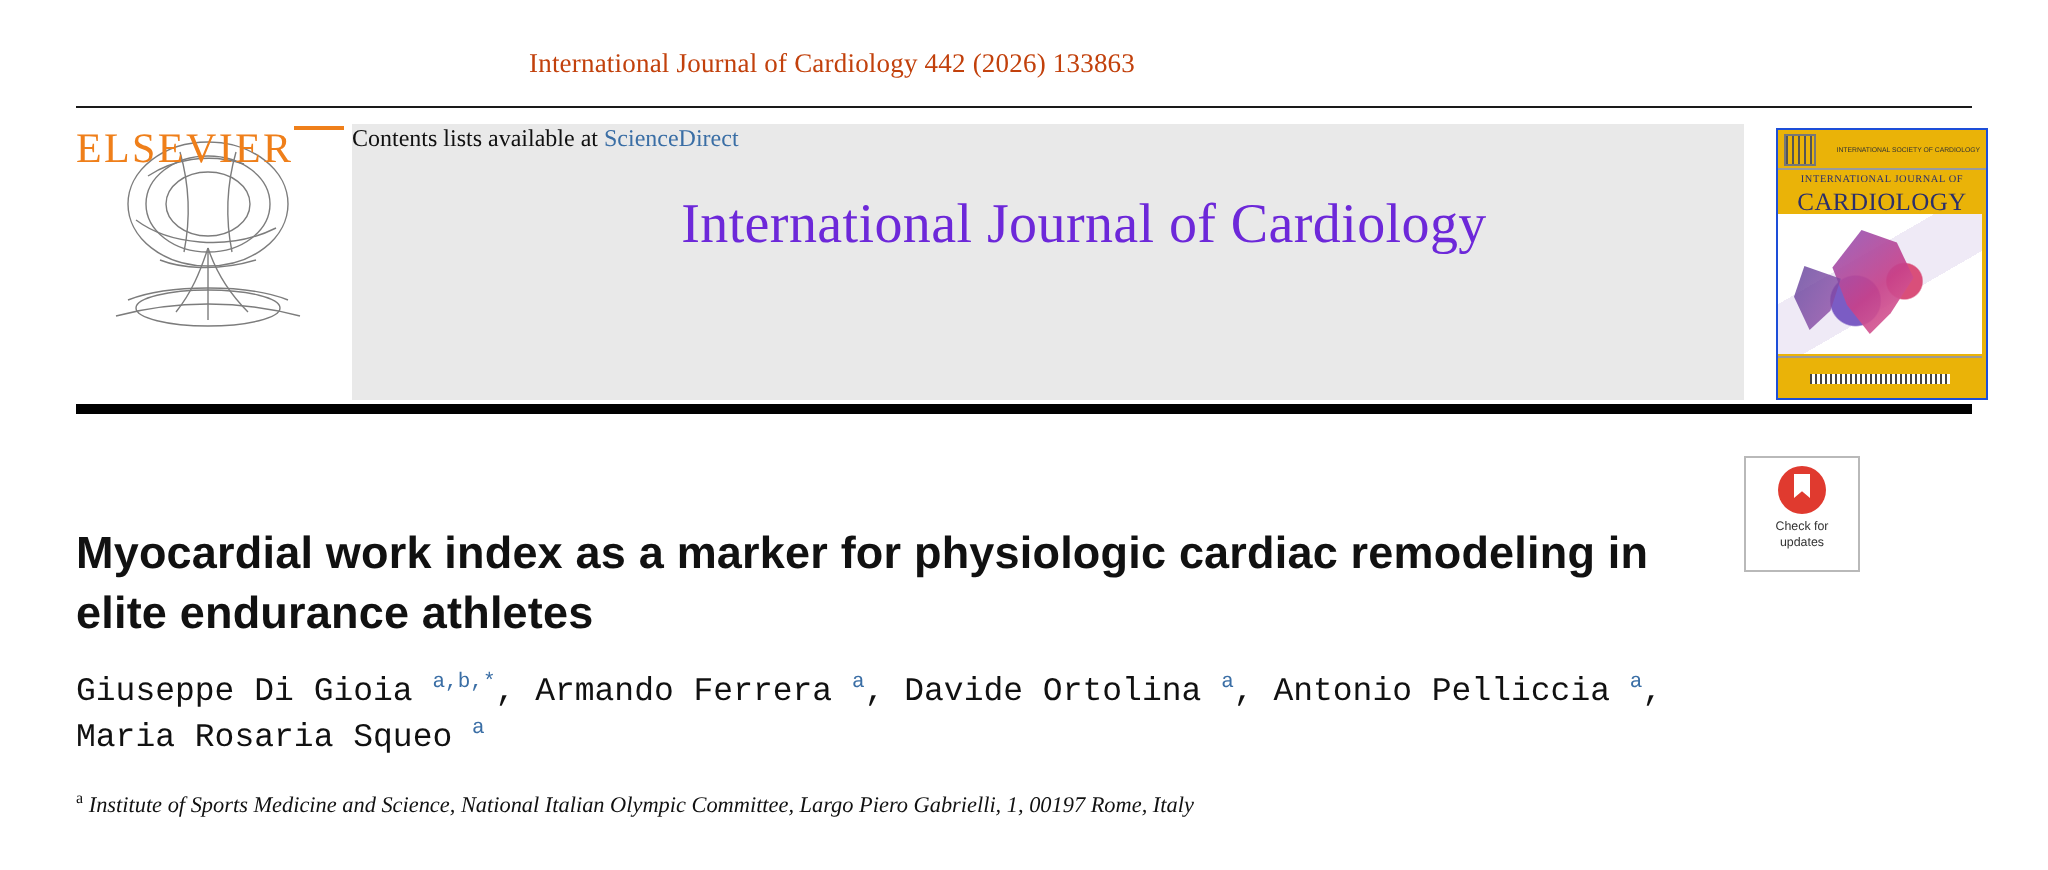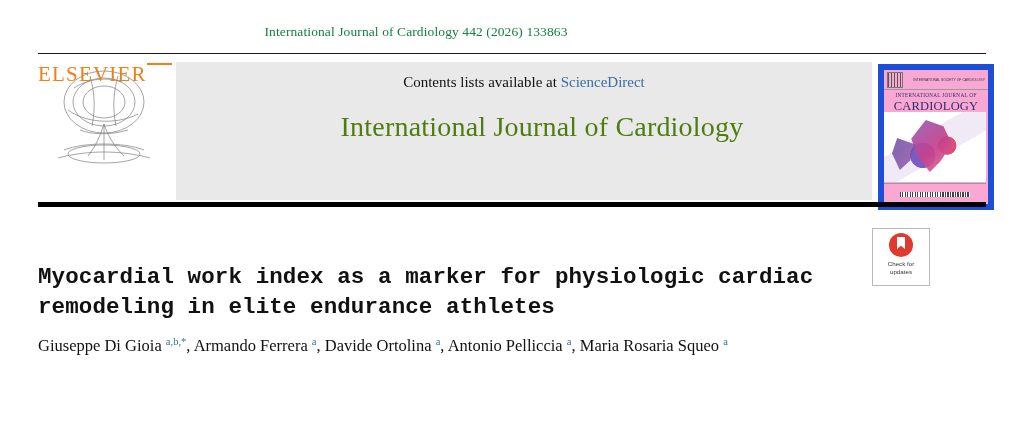--- a/index.html
+++ b/index.html
@@ -25,21 +25,21 @@
 
   
   .running-head {
     position: absolute;
     top: 24px;
     left: 0;
     width: 832px;
     text-align: center;
     font-family: "Liberation Serif", serif;
     font-size: 13.5px;
-    color: #15803d;
+    color: #c2410c;
     letter-spacing: 0.1px;
   }
 
   
   .masthead {
     position: absolute;
     top: 53px;
     left: 38px;
     width: 948px;
     border-top: 1.2px solid #1a1a1a;
@@ -95,36 +95,35 @@
 
   
   .journal-band {
     flex: 1 1 auto;
     background: #e9e9e9;
     position: relative;
     margin-left: 4px;
     margin-right: 4px;
   }
   .contents-line {
-    text-align: center;
-    font-size: 15px;
-    padding-top: 12px;
+    text-align: left;
+    font-size: 12px;
     font-family: "Liberation Serif", serif;
     color: #111;
   }
   .contents-line a {
     color: #3a6ea5;
     text-decoration: none;
   }
   .journal-title {
     text-align: center;
     font-size: 28px;
     margin-top: 20px;
     font-family: "Liberation Serif", serif;
-    color: #4d7c0f;
+    color: #6d28d9;
     letter-spacing: 0.2px;
     padding-left: 36px;
   }
   .homepage-line {
     text-align: center;
     font-family: "Liberation Sans", sans-serif;
     font-size: 13.5px;
     margin-top: 24px;
     color: #111;
   }
@@ -135,25 +134,25 @@
 
   
   .cover-block {
     width: 110px;
     min-width: 110px;
     position: relative;
   }
   .cover {
     position: absolute;
     top: 2px;
-    left: 2px;
+    left: 12px;
     width: 104px;
     height: 134px;
-    border: 6px solid #1d4ed8;
-    background: #f9a8d4;
+    border: 1px solid #1d4ed8;
+    background: #eab308;
     overflow: hidden;
   }
   .cover-head {
     height: 20px;
     border-bottom: 1px solid #9a9a9a;
     display: flex;
     align-items: center;
     justify-content: space-between;
     padding: 0 3px;
     box-sizing: border-box;
@@ -252,21 +251,21 @@
     height: 5px;
     background: #000;
   }
 
   
   .article-title {
     position: absolute;
     top: 247px;
     left: 38px;
     width: 810px;
-    font-family: Liberation Mono, monospace;
+    font-family: Liberation Sans, sans-serif;
     font-size: 22.5px;
     line-height: 30px;
     color: #111;
     letter-spacing: 0.1px;
   }
 
   
   .crossmark {
     position: absolute;
     top: 228px;
@@ -307,21 +306,21 @@
     text-align: center;
     margin-top: 3px;
   }
 
   
   .authors {
     position: absolute;
     top: 334px;
     left: 38px;
     width: 820px;
-    font-family: Liberation Serif, serif;
+    font-family: Liberation Mono, monospace;
     font-size: 16.5px;
     line-height: 23px;
     color: #111;
   }
   .authors sup {
     font-size: 10.5px;
     color: #3a6ea5;
     vertical-align: super;
     line-height: 0;
   }
@@ -417,15 +416,16 @@
       <span>Check for</span><br>
       <span>updates</span>
     </div>
   </div>
 
   <h1 class="article-title">Myocardial work index as a marker for physiologic cardiac remodeling in elite endurance athletes</h1>
 
   <div class="authors" id="authors"><span>Giuseppe Di Gioia </span><sup>a,b,*</sup><span>, </span><span>Armando Ferrera </span><sup>a</sup><span>, </span><span>Davide Ortolina </span><sup>a</sup><span>, </span><span>Antonio Pelliccia </span><sup>a</sup><span>, </span><span>Maria Rosaria Squeo </span><sup>a</sup></div>
 
   <div class="affiliations" id="affiliations">
+      <div class="aff-line"><sup>a</sup><span> Institute of Sports Medicine and Science, National Italian Olympic Committee, Largo Piero Gabrielli, 1, 00197 Rome, Italy</span></div>
     </div>
 
 </div>
 
 </body></html>

